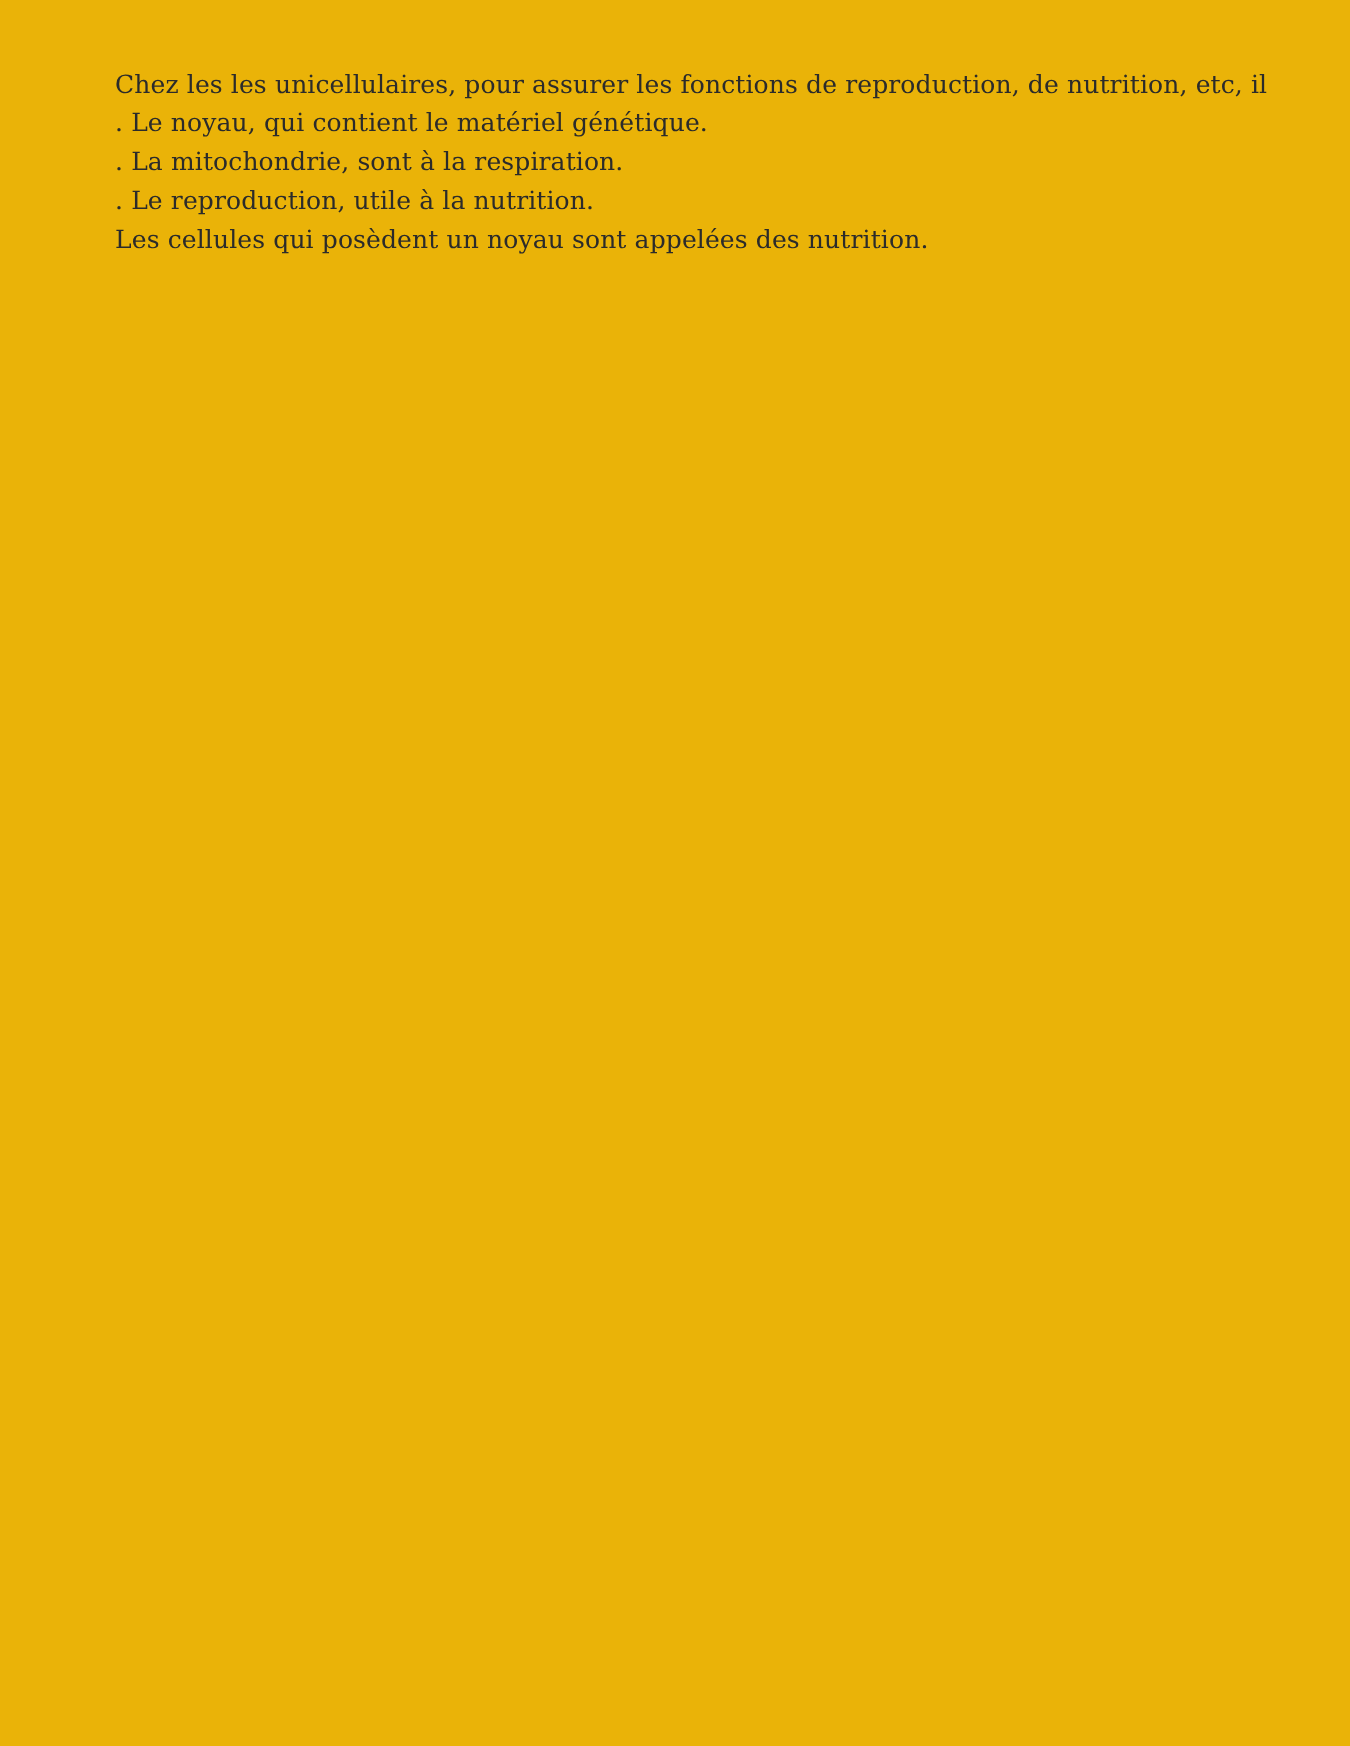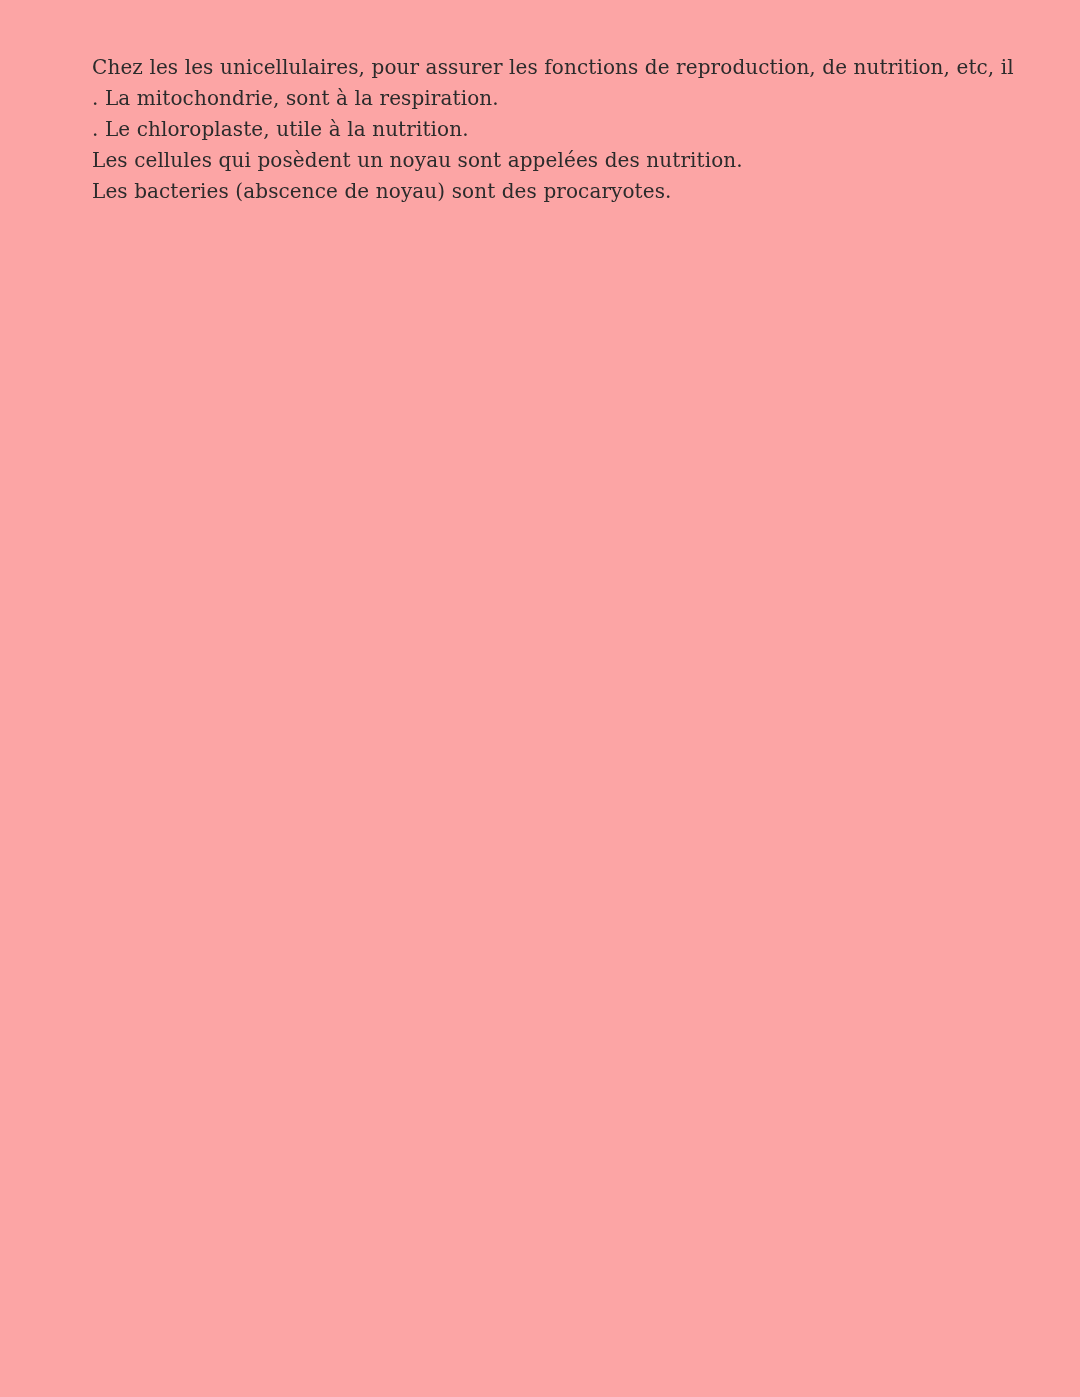--- a/index.html
+++ b/index.html
@@ -4,21 +4,21 @@
 <style>
   html, body {
     margin: 0;
     padding: 0;
     background: #ffffff;
   }
   .page {
     position: relative;
     width: 1080px;
     height: 1397px;
-    background: #fca5a5;
+    background: #eab308;
     overflow: hidden;
     box-sizing: border-box;
   }
   .text-block {
     position: absolute;
     top: 52px;
     left: 92px;
     right: 60px;
     font-family: "DejaVu Serif", "Liberation Serif", serif;
     font-size: 20px;
@@ -29,18 +29,18 @@
   .text-line {
     white-space: nowrap;
   }
 </style>
 </head>
 <body>
 
 <div class="page">
   <div class="text-block">
     <div class="text-line">Chez les les unicellulaires, pour assurer les fonctions de reproduction, de nutrition, etc, il</div>
+    <div class="text-line">. Le noyau, qui contient le matériel génétique.</div>
     <div class="text-line">. La mitochondrie, sont à la respiration.</div>
-    <div class="text-line">. Le chloroplaste, utile à la nutrition.</div>
+    <div class="text-line">. Le reproduction, utile à la nutrition.</div>
     <div class="text-line">Les cellules qui posèdent un noyau sont appelées des nutrition.</div>
-    <div class="text-line">Les bacteries (abscence de noyau) sont des procaryotes.</div>
   </div>
 </div>
 
 </body></html>

